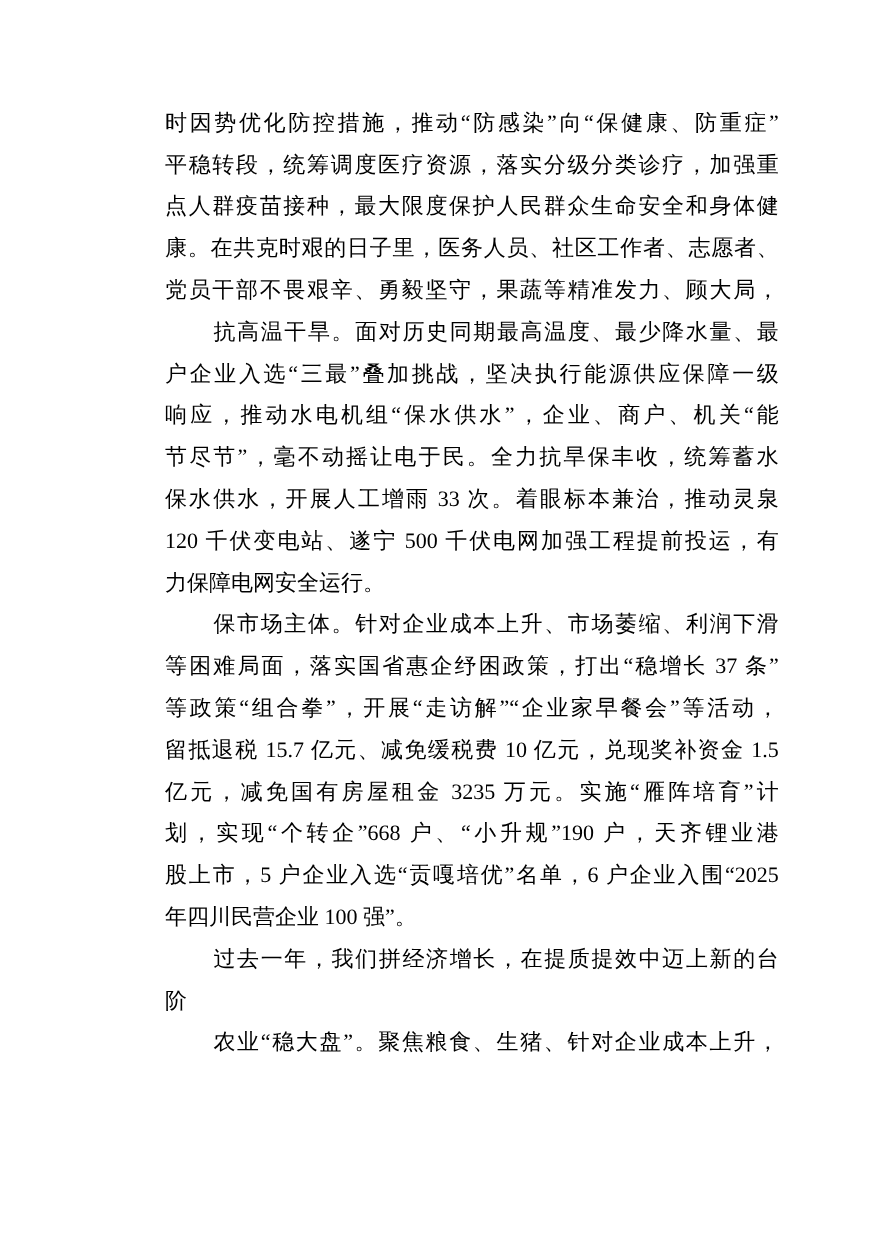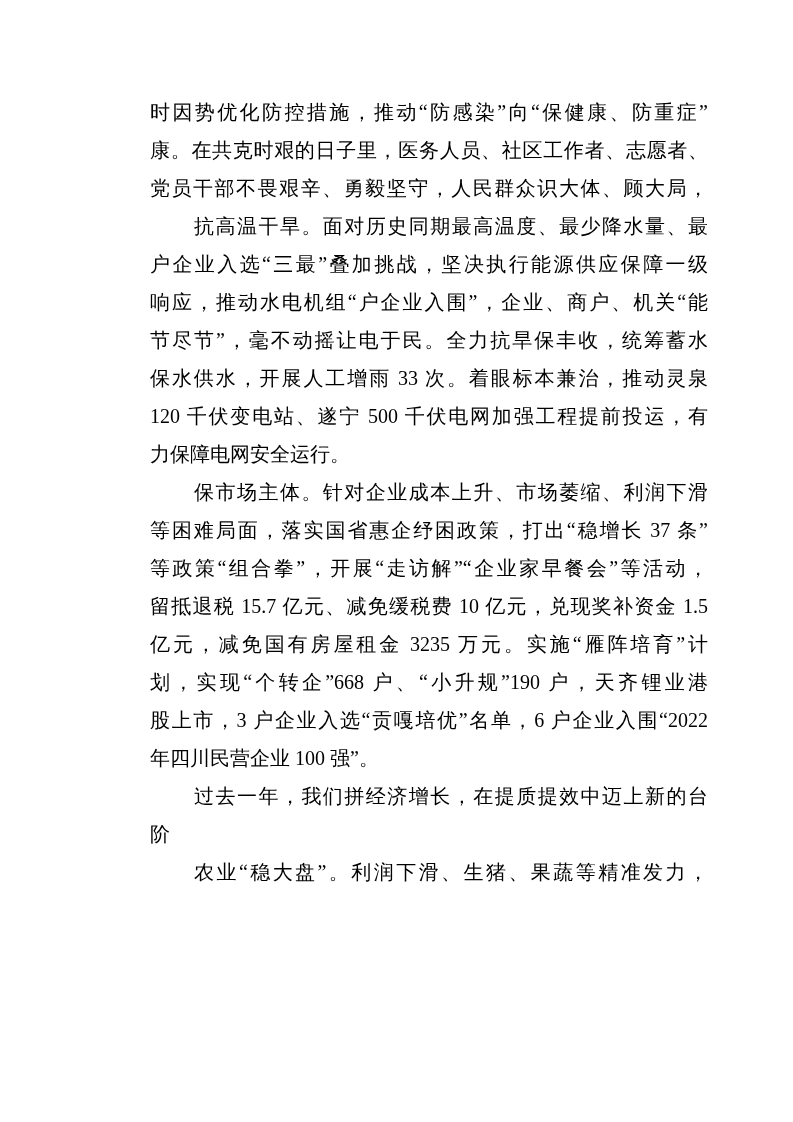--- a/index.html
+++ b/index.html
@@ -43,43 +43,45 @@
     text-indent: 44px;
   }
 </style>
 </head>
 <body>
 
 <div class="page">
   <div class="doc-body">
       <div class="paragraph">
         <div class="line">时因势优化防控措施，推动“防感染”向“保健康、防重症”</div>
+        <div class="line">平稳转段，统筹调度医疗资源，落实分级分类诊疗，加强重</div>
+        <div class="line">点人群疫苗接种，最大限度保护人民群众生命安全和身体健</div>
         <div class="line">康。在共克时艰的日子里，医务人员、社区工作者、志愿者、</div>
-        <div class="line">党员干部不畏艰辛、勇毅坚守，人民群众识大体、顾大局，</div>
+        <div class="line">党员干部不畏艰辛、勇毅坚守，果蔬等精准发力、顾大局，</div>
       </div>
       <div class="paragraph">
         <div class="line indent">抗高温干旱。面对历史同期最高温度、最少降水量、最</div>
         <div class="line">户企业入选“三最”叠加挑战，坚决执行能源供应保障一级</div>
-        <div class="line">响应，推动水电机组“户企业入围”，企业、商户、机关“能</div>
+        <div class="line">响应，推动水电机组“保水供水”，企业、商户、机关“能</div>
         <div class="line">节尽节”，毫不动摇让电于民。全力抗旱保丰收，统筹蓄水</div>
         <div class="line">保水供水，开展人工增雨 33 次。着眼标本兼治，推动灵泉</div>
         <div class="line">120 千伏变电站、遂宁 500 千伏电网加强工程提前投运，有</div>
         <div class="line para-end">力保障电网安全运行。</div>
       </div>
       <div class="paragraph">
         <div class="line indent">保市场主体。针对企业成本上升、市场萎缩、利润下滑</div>
         <div class="line">等困难局面，落实国省惠企纾困政策，打出“稳增长 37 条”</div>
         <div class="line">等政策“组合拳”，开展“走访解”“企业家早餐会”等活动，</div>
         <div class="line">留抵退税 15.7 亿元、减免缓税费 10 亿元，兑现奖补资金 1.5</div>
         <div class="line">亿元，减免国有房屋租金 3235 万元。实施“雁阵培育”计</div>
         <div class="line">划，实现“个转企”668 户、“小升规”190 户，天齐锂业港</div>
-        <div class="line">股上市，3 户企业入选“贡嘎培优”名单，6 户企业入围“2022</div>
+        <div class="line">股上市，5 户企业入选“贡嘎培优”名单，6 户企业入围“2025</div>
         <div class="line para-end">年四川民营企业 100 强”。</div>
       </div>
       <div class="paragraph">
         <div class="line indent">过去一年，我们拼经济增长，在提质提效中迈上新的台</div>
         <div class="line para-end">阶</div>
       </div>
       <div class="paragraph">
-        <div class="line indent">农业“稳大盘”。利润下滑、生猪、果蔬等精准发力，</div>
+        <div class="line indent">农业“稳大盘”。聚焦粮食、生猪、针对企业成本上升，</div>
       </div>
     </div>
 </div>
 
 </body></html>

